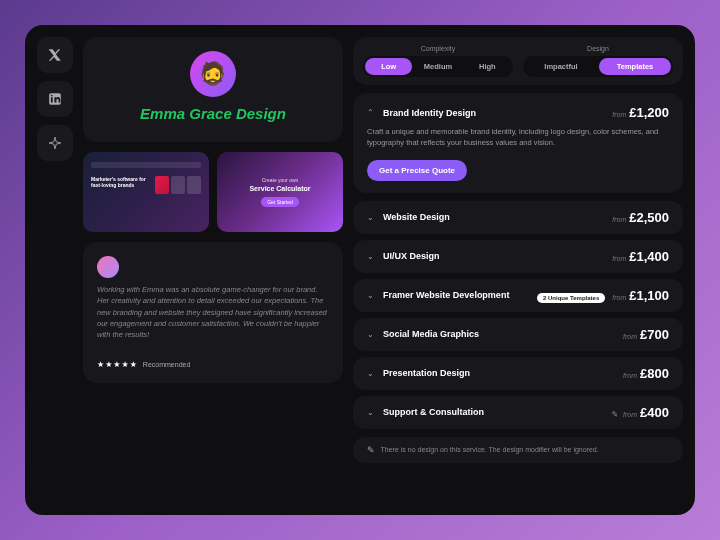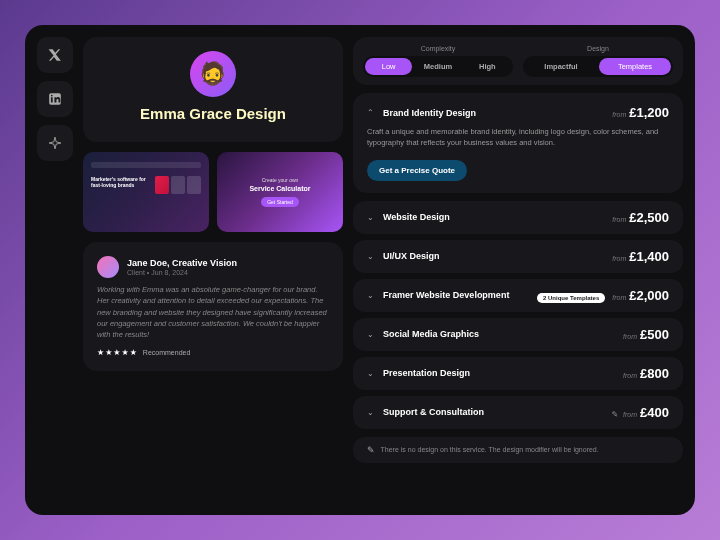--- a/index.html
+++ b/index.html
@@ -26,21 +26,21 @@
 .left-col { width: 260px; display: flex; flex-direction: column; gap: 10px; }
 .right-col { flex: 1; display: flex; flex-direction: column; gap: 8px; }
 .card { background: #17171c; border-radius: 14px; padding: 14px; }
 .profile-card { text-align: center; padding: 14px 18px 16px; }
 .avatar {
   width: 46px; height: 46px; border-radius: 50%;
   background: linear-gradient(135deg, #d946ef, #8b5cf6);
   margin: 0 auto 8px; display: flex; align-items: center; justify-content: center;
   font-size: 22px;
 }
-.profile-name { color: #fef9c3; font-weight: 700; font-size: 15px; margin-bottom: 4px; }
+.profile-name { color: #22c55e; font-weight: 700; font-size: 15px; margin-bottom: 4px; font-style: italic; }
 .profile-bio { color: #888; font-size: 8px; line-height: 1.5; }
 .profile-bio em { color: #aaa; font-style: italic; }
 .thumbs { display: flex; gap: 8px; }
 .thumb {
   flex: 1; height: 80px; border-radius: 10px; overflow: hidden;
   position: relative; cursor: pointer;
 }
 .thumb1 { background: linear-gradient(135deg, #1a1f3a, #2d1f4a, #4a2363); }
 .thumb2 { background: linear-gradient(135deg, #2a1540, #6b2d8a, #a855f7); }
 .thumb-content { padding: 10px 8px; }
@@ -52,42 +52,42 @@
 .thumb1 .tbox { width:14px; height:18px; background:rgba(255,255,255,0.15); border-radius:2px; }
 .thumb1 .tbox.r { background: linear-gradient(135deg,#e11d48,#be123c); }
 .thumb2 { display:flex; align-items:center; justify-content:center; flex-direction:column; }
 .thumb2 .t2t { color:#ddd; font-size:5px; }
 .thumb2 .t2h { color:#fff; font-size:7px; font-weight:700; margin:2px 0; }
 .thumb2 .t2btn { background:#a855f7; color:#fff; font-size:5px; padding:2px 6px; border-radius:8px; margin-top:3px; }
 .testimonial .thead { display:flex; gap:8px; align-items:center; margin-bottom:6px; }
 .tavatar { width:22px; height:22px; border-radius:50%; background: linear-gradient(135deg,#f472b6,#a78bfa); }
 .tname { color:#fff; font-size:9px; font-weight:700; }
 .tmeta { color:#777; font-size:7px; margin-top:1px; }
-.tquote { color:#888; font-size:7.5px; font-style:italic; line-height:1.5; margin-bottom:8px; }
+.tquote { color:#888; font-size:7.5px; font-style:italic; line-height:1.5; margin-bottom:20px; }
 .trating { display:flex; align-items:center; gap:5px; }
 .stars { color:#fff; font-size:8px; letter-spacing:1px; }
 .reclabel { color:#aaa; font-size:7px; }
 .filters { background:#17171c; border-radius:14px; padding:8px 10px; }
 .filter-row { display:flex; gap:10px; }
 .filter-group { flex:1; }
 .filter-label { color:#888; font-size:7px; text-align:center; margin-bottom:4px; }
 .pills { display:flex; background:#0f0f12; border-radius:12px; padding:2px; gap:2px; }
 .pill { flex:1; text-align:center; font-size:7.5px; padding:4px 6px; border-radius:10px; color:#aaa; cursor:pointer;font-weight:bold; }
-.pill.active { background:#a855f7; color:#fff; font-weight:400; }
+.pill.active { background:#a855f7; color:#fff; font-weight:700; }
 .service-expanded { background:#17171c; border-radius:14px; padding:12px 14px; }
 .service-head { display:flex; align-items:center; justify-content:space-between; margin-bottom:6px; }
 .service-title-row { display:flex; align-items:center; gap:6px; }
 .chev { color:#aaa; font-size:8px; width:10px; }
 .service-title { color:#fff; font-size:9px; font-weight:700; }
 .price-group { display:flex; align-items:baseline; gap:3px; }
 .from-label { color:#777; font-size:7px; font-style:italic; }
 .price { color:#fff; font-size:13px; font-weight:700; }
 .service-desc { color:#999; font-size:7.5px; line-height:1.5; margin-bottom:10px; }
 .quote-btn {
-  background:#0c4a6e; color:#fff; font-size:8px; font-weight:600;
+  background:#8b5cf6; color:#fff; font-size:8px; font-weight:600;
   padding:6px 12px; border-radius:14px; border:none; cursor:pointer;text-align:center;
 }
 .service-row {
   background:#17171c; border-radius:12px; padding:9px 14px;
   display:flex; align-items:center; justify-content:space-between;
 }
 .service-left { display:flex; align-items:center; gap:6px; }
 .badge {
   background:#fff; color:#222; font-size:6px; font-weight:600;
   padding:2px 6px; border-radius:8px; margin-right:4px;
@@ -151,24 +151,20 @@
       <div class="thumb thumb2">
         <div class="t2t">Create your own</div>
         <div class="t2h">Service Calculator</div>
         <div class="t2btn">Get Started</div>
       </div>
     </div>
 
     <div class="card testimonial">
       <div class="thead">
         <div class="tavatar"></div>
-        <div>
-          <div class="tname">Jane Doe, Creative Vision</div>
-          <div class="tmeta">Client • Jun 8, 2024</div>
-        </div>
       </div>
       <div class="tquote">Working with Emma was an absolute game-changer for our brand. Her creativity and attention to detail exceeded our expectations. The new branding and website they designed have significantly increased our engagement and customer satisfaction. We couldn't be happier with the results!</div>
       <div class="trating">
         <span class="stars">★★★★★</span>
         <span class="reclabel">Recommended</span>
       </div>
     </div>
   </div>
 
   <div class="right-col">
@@ -229,31 +225,31 @@
           </div>
         </div>
         <div class="service-row">
           <div class="service-left">
             <span class="chev">⌄</span>
             <span class="service-title">Framer Website Development</span>
           </div>
           <div class="price-group">
             <span class="badge">2 Unique Templates</span>
             <span class="from-label">from</span>
-            <span class="price">£2,000</span>
+            <span class="price">£1,100</span>
           </div>
         </div>
         <div class="service-row">
           <div class="service-left">
             <span class="chev">⌄</span>
             <span class="service-title">Social Media Graphics</span>
           </div>
           <div class="price-group">
             <span class="from-label">from</span>
-            <span class="price">£500</span>
+            <span class="price">£700</span>
           </div>
         </div>
         <div class="service-row">
           <div class="service-left">
             <span class="chev">⌄</span>
             <span class="service-title">Presentation Design</span>
           </div>
           <div class="price-group">
             <span class="from-label">from</span>
             <span class="price">£800</span>

